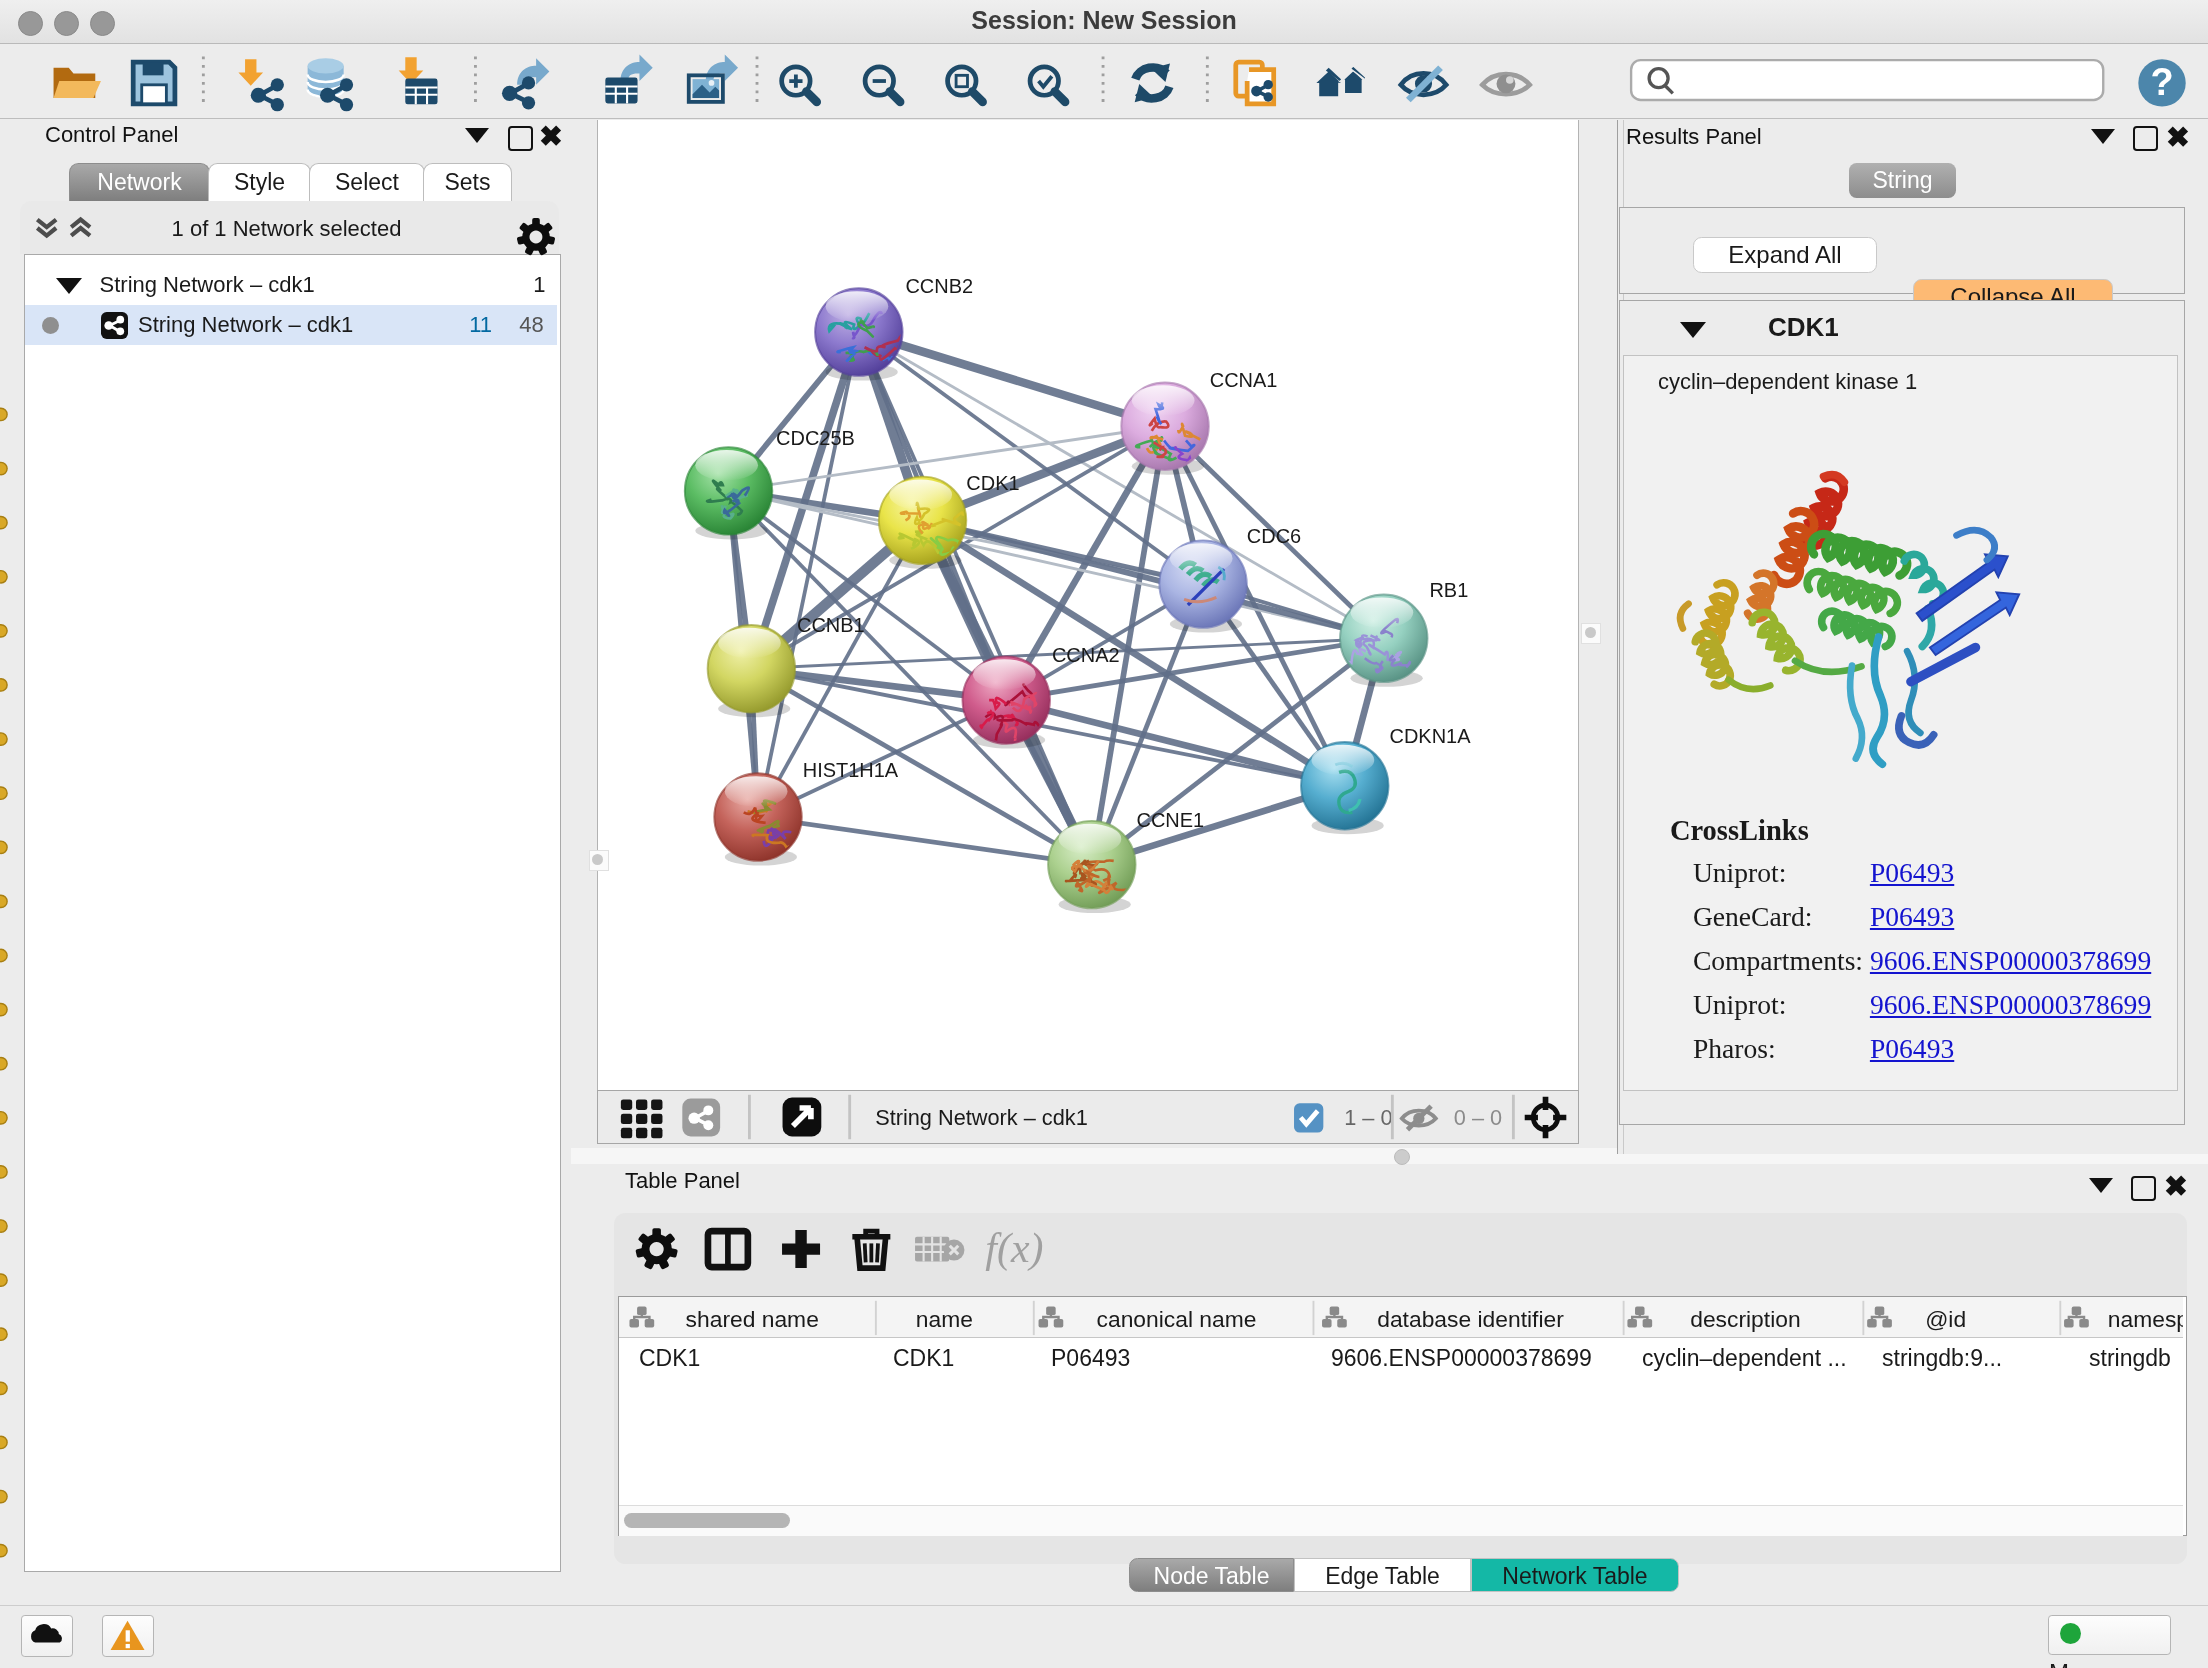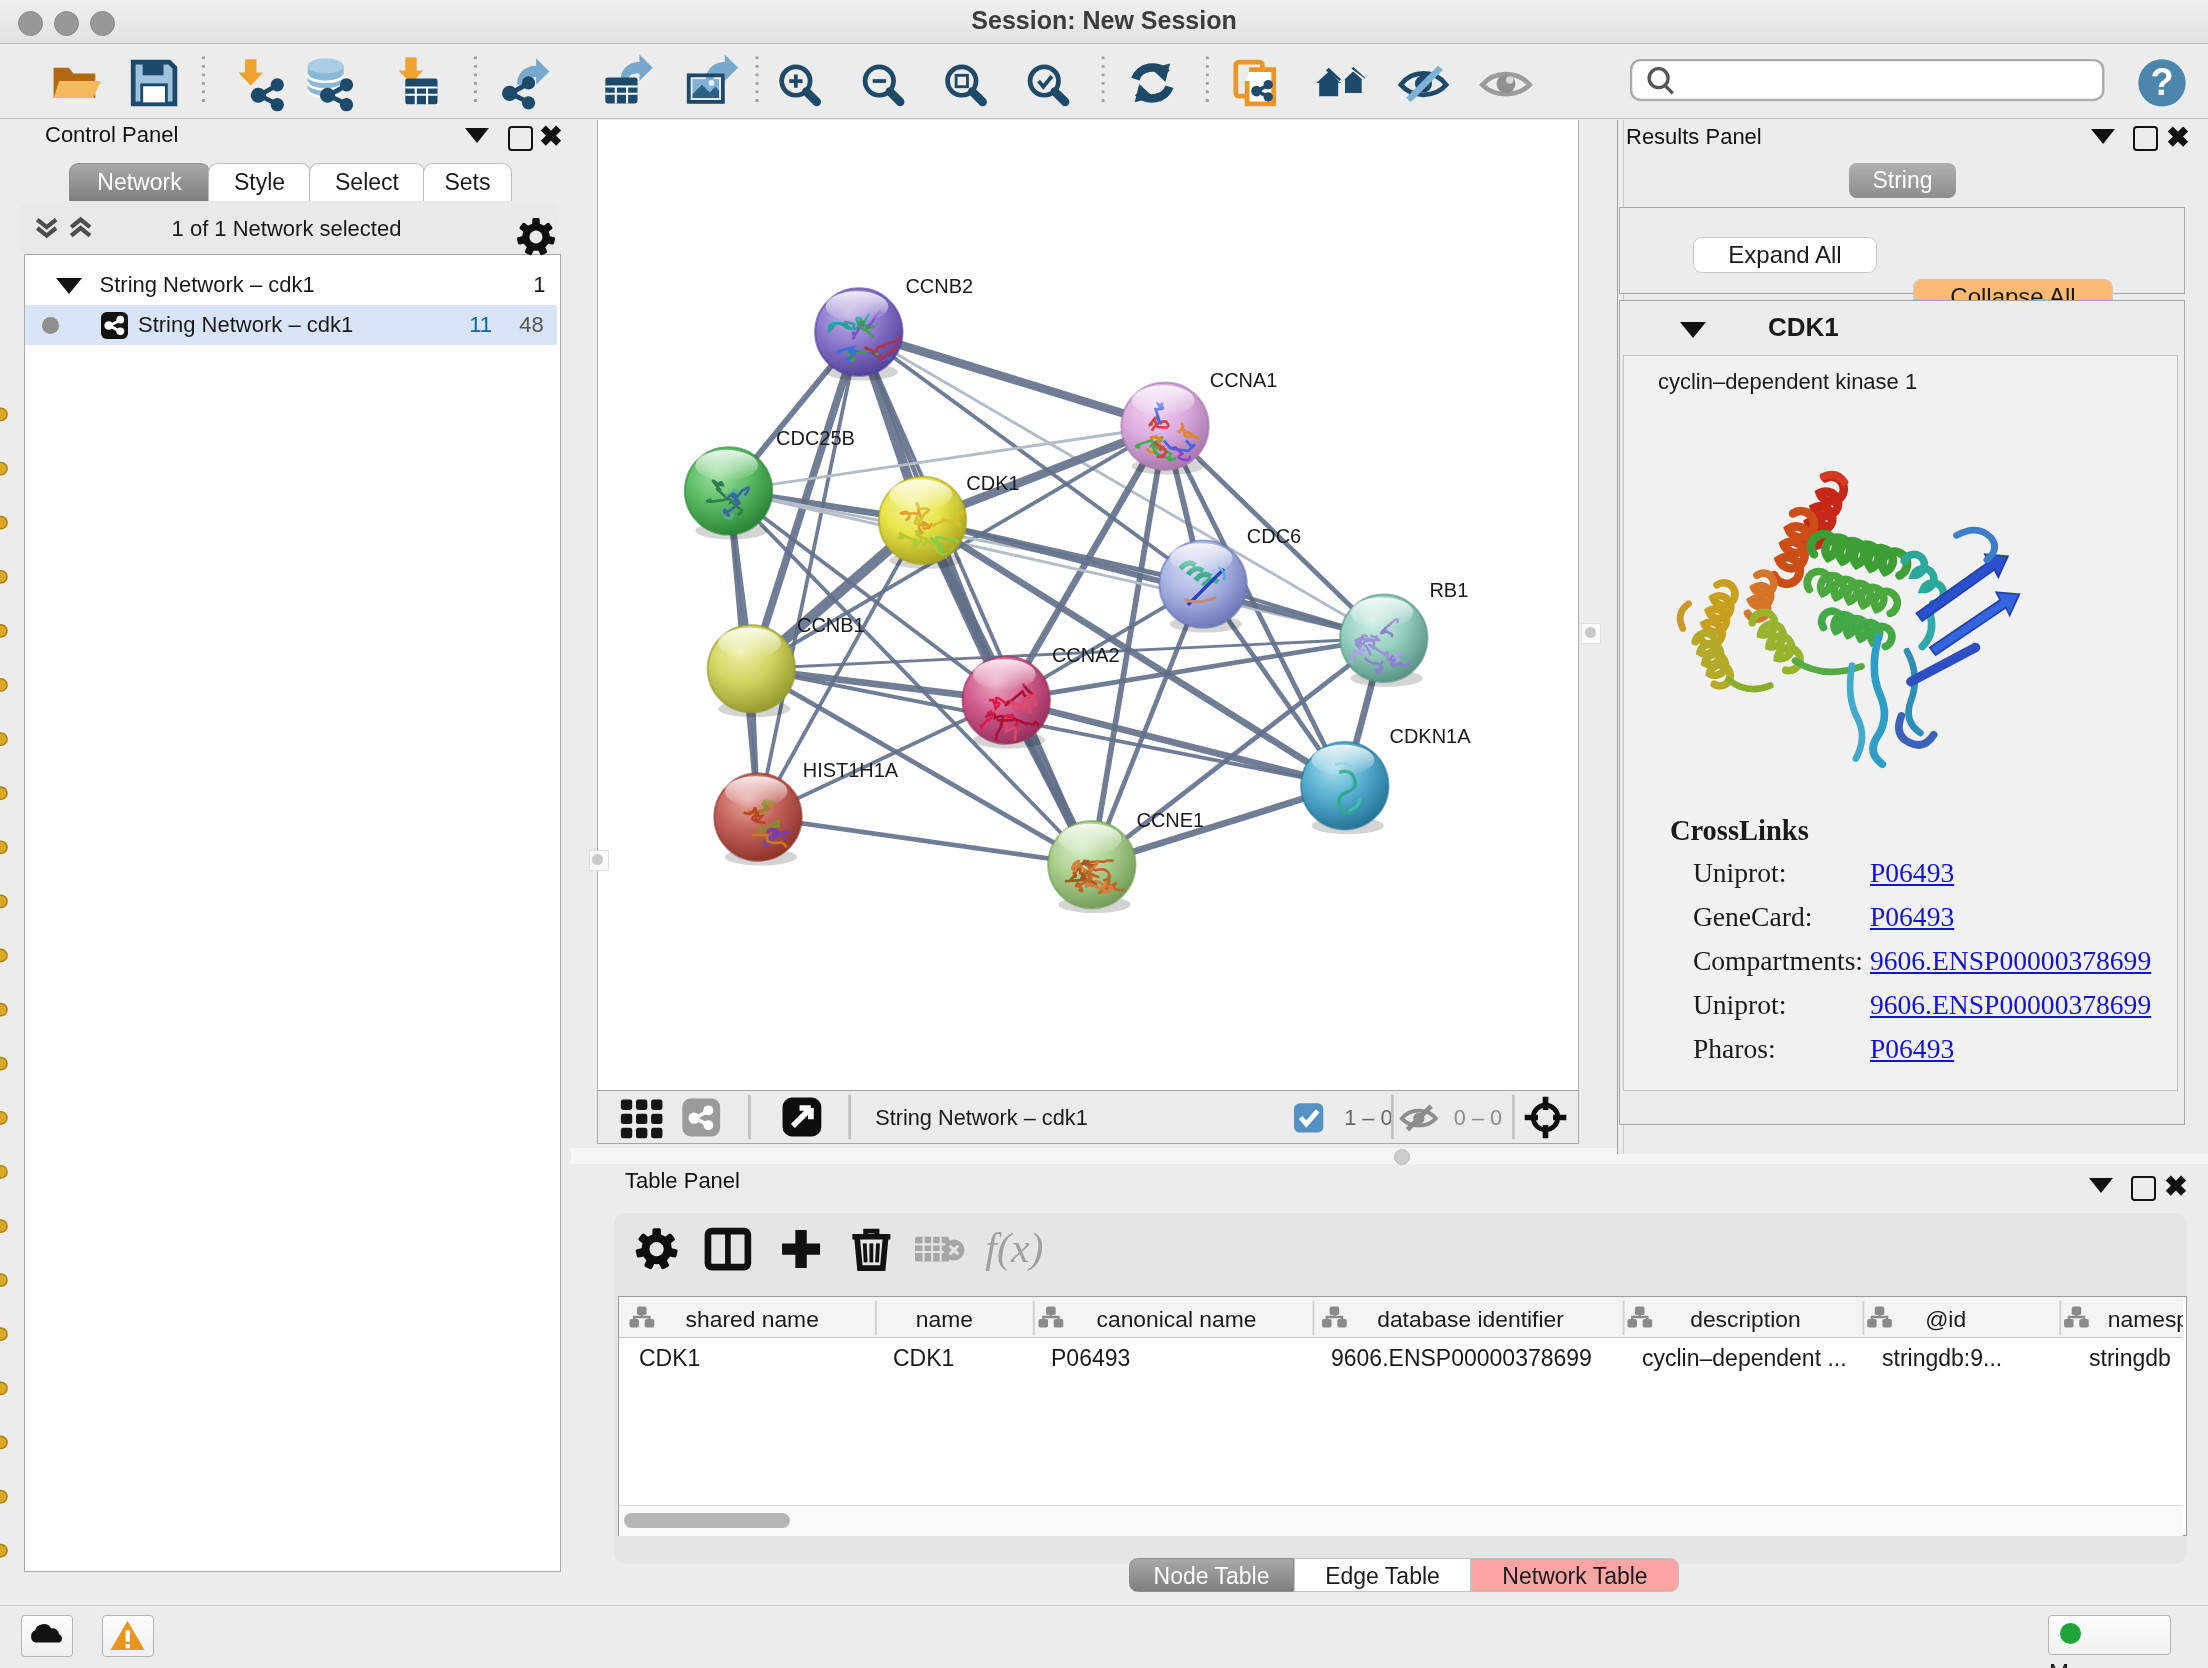--- a/index.html
+++ b/index.html
@@ -809,21 +809,21 @@
     </div>
     <div class="abs" style="left:0;top:208px;width:1564px;height:29.5px;background:#fafafa;border-top:1px solid #dcdcdc;">
       <div class="abs" style="left:4.8px;top:6.7px;width:166px;height:15px;border-radius:7.6px;background:#b5b5b5;"></div>
     </div>
   </div>
 
   <div class="abs" style="left:1129px;top:1558px;width:165px;height:34px;background:linear-gradient(#a9a9a9,#7e7e7e);
        border:1px solid #8d8d8d;border-radius:8.6px 0 0 8.6px;color:#fff;font-size:23px;text-align:center;line-height:34px;box-sizing:border-box;">Node Table</div>
   <div class="abs" style="left:1294px;top:1558px;width:177px;height:34px;background:#fff;border:1px solid #c2c2c2;
        font-size:23px;text-align:center;line-height:34px;box-sizing:border-box;">Edge Table</div>
-  <div class="abs" style="left:1471px;top:1558px;width:208px;height:34px;background:#fca5a5;border:1px solid #c2c2c2;border-radius:0 8.6px 8.6px 0;
+  <div class="abs" style="left:1471px;top:1558px;width:208px;height:34px;background:#14b8a6;border:1px solid #c2c2c2;border-radius:0 8.6px 8.6px 0;
        font-size:23px;text-align:center;line-height:34px;box-sizing:border-box;">Network Table</div>
 
   <div id="statusbar" class="abs">
     <div class="sbtn" style="left:21px;width:50px;">
       <svg width="50" height="38" viewBox="0 0 53 40">
           <path d="M 14,28 a 7,7 0 0 1 0,-13 a 9,8 0 0 1 17,-2 a 6.5,6.5 0 0 1 8,6 a 5,5 0 0 1 1,9 Z" fill="#111"></path>
         </svg>
     </div>
     <div class="sbtn" style="left:102px;width:50px;">
       <svg width="50" height="38" viewBox="0 0 53 40">

